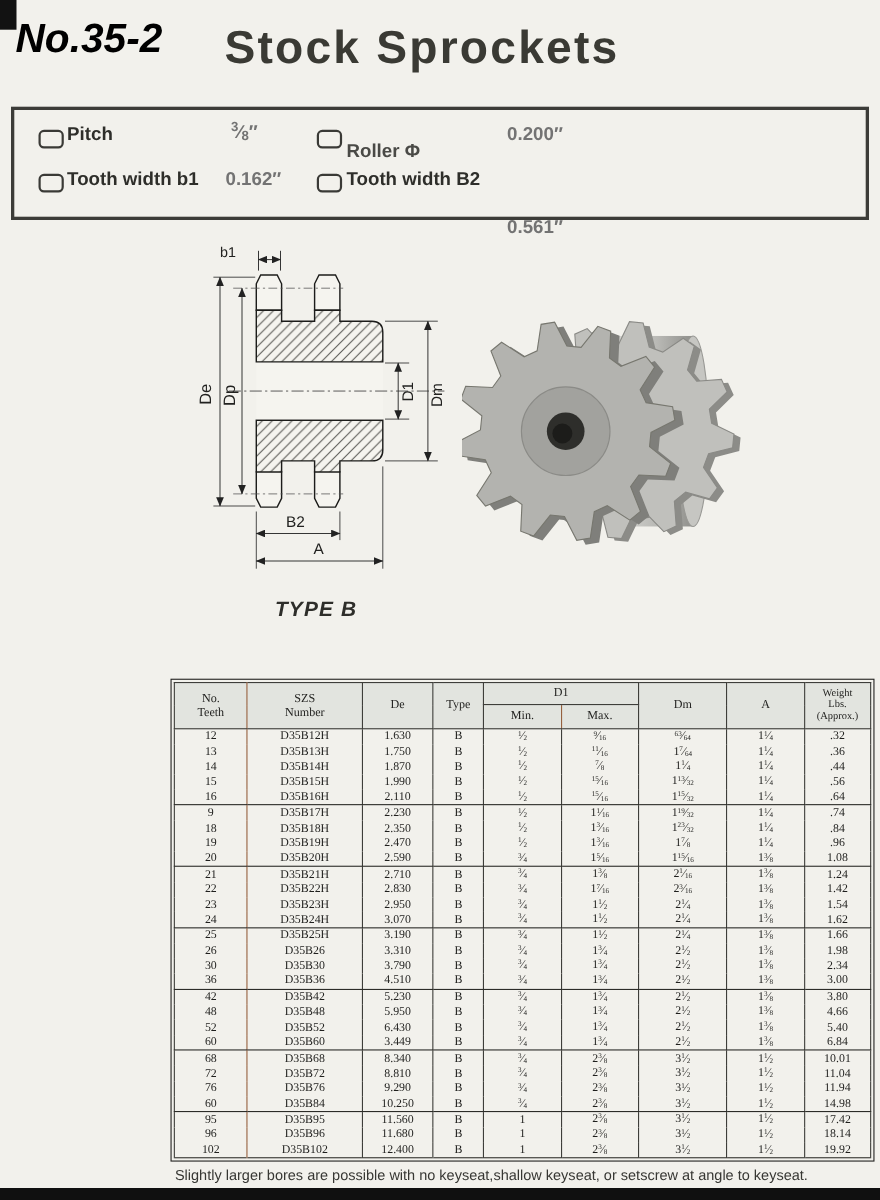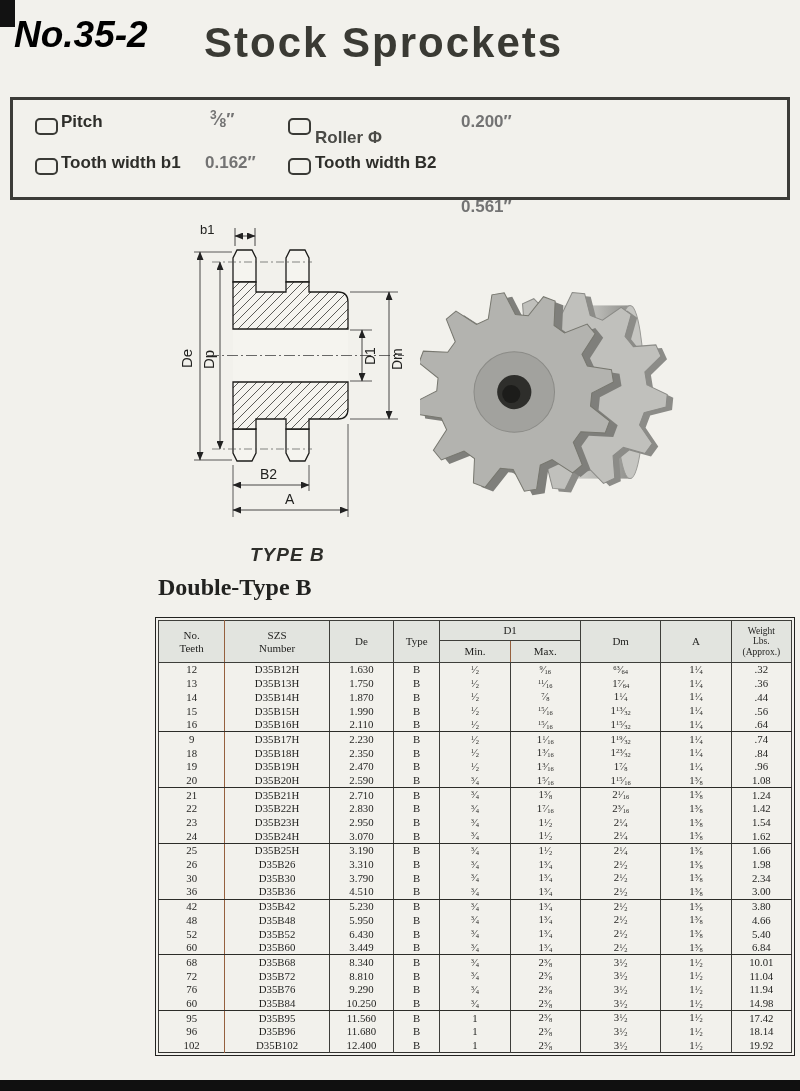--- a/index.html
+++ b/index.html
@@ -150,21 +150,20 @@
   <path d="M229.8,143.9L249.9,153.6L248.7,165.9L227.0,171.4L222.4,183.6L235.0,202.1L227.8,212.1L206.3,206.0L196.1,214.3L197.8,236.6L186.6,241.7L171.0,225.7L158.1,227.8L148.4,247.9L136.1,246.7L130.6,225.0L118.4,220.4L99.9,233.0L89.9,225.8L96.0,204.3L87.7,194.1L65.4,195.8L60.3,184.6L76.3,169.0L74.2,156.1L54.1,146.4L55.3,134.1L77.0,128.6L81.6,116.4L69.0,97.9L76.2,87.9L97.7,94.0L107.9,85.7L106.2,63.4L117.4,58.3L133.0,74.3L145.9,72.2L155.6,52.1L167.9,53.3L173.4,75.0L185.6,79.6L204.1,67.0L214.1,74.2L208.0,95.7L216.3,105.9L238.6,104.2L243.7,115.4L227.7,131.0Z" fill="#8c8c88"></path>
       <path d="M223.8,140.9L243.9,150.6L242.7,162.9L221.0,168.4L216.4,180.6L229.0,199.1L221.8,209.1L200.3,203.0L190.1,211.3L191.8,233.6L180.6,238.7L165.0,222.7L152.1,224.8L142.4,244.9L130.1,243.7L124.6,222.0L112.4,217.4L93.9,230.0L83.9,222.8L90.0,201.3L81.7,191.1L59.4,192.8L54.3,181.6L70.3,166.0L68.2,153.1L48.1,143.4L49.3,131.1L71.0,125.6L75.6,113.4L63.0,94.9L70.2,84.9L91.7,91.0L101.9,82.7L100.2,60.4L111.4,55.3L127.0,71.3L139.9,69.2L149.6,49.1L161.9,50.3L167.4,72.0L179.6,76.6L198.1,64.0L208.1,71.2L202.0,92.7L210.3,102.9L232.6,101.2L237.7,112.4L221.7,128.0Z" fill="#c0c0bc" stroke="#8a8a86" stroke-width="1"></path>
       <path d="M175.7,165.9L194.7,181.0L190.3,192.6L166.1,191.5L158.6,201.9L167.5,224.4L157.9,232.3L137.5,219.2L125.8,224.6L122.2,248.5L110.0,250.5L98.9,229.0L86.1,227.7L71.0,246.7L59.4,242.3L60.5,218.1L50.1,210.6L27.6,219.5L19.7,209.9L32.8,189.5L27.4,177.8L3.5,174.2L1.5,162.0L23.0,150.9L24.3,138.1L5.3,123.0L9.7,111.4L33.9,112.5L41.4,102.1L32.5,79.6L42.1,71.7L62.5,84.8L74.2,79.4L77.8,55.5L90.0,53.5L101.1,75.0L113.9,76.3L129.0,57.3L140.6,61.7L139.5,85.9L149.9,93.4L172.4,84.5L180.3,94.1L167.2,114.5L172.6,126.2L196.5,129.8L198.5,142.0L177.0,153.1Z" fill="#7f7f7b"></path>
       <path d="M167.7,161.9L186.7,177.0L182.3,188.6L158.1,187.5L150.6,197.9L159.5,220.4L149.9,228.3L129.5,215.2L117.8,220.6L114.2,244.5L102.0,246.5L90.9,225.0L78.1,223.7L63.0,242.7L51.4,238.3L52.5,214.1L42.1,206.6L19.6,215.5L11.7,205.9L24.8,185.5L19.4,173.8L-4.5,170.2L-6.5,158.0L15.0,146.9L16.3,134.1L-2.7,119.0L1.7,107.4L25.9,108.5L33.4,98.1L24.5,75.6L34.1,67.7L54.5,80.8L66.2,75.4L69.8,51.5L82.0,49.5L93.1,71.0L105.9,72.3L121.0,53.3L132.6,57.7L131.5,81.9L141.9,89.4L164.4,80.5L172.3,90.1L159.2,110.5L164.6,122.2L188.5,125.8L190.5,138.0L169.0,149.1Z" fill="#b3b3af" stroke="#77776f" stroke-width="1"></path>
       <circle cx="92" cy="148" r="40" fill="#a2a29e" stroke="#8b8b87"></circle>
       <circle cx="92" cy="148" r="17" fill="#2e2e2b"></circle>
       <circle cx="89" cy="150" r="9" fill="#1c1c1a"></circle>
     </svg>
 
   <div class="typeb">TYPE B</div>
-  <div class="tbl-title">Double-Type B</div>
 
   <div class="tbl-wrap">
     <table>
       <colgroup>
         <col style="width:66px">
           <col style="width:104px">
           <col style="width:64px">
           <col style="width:46px">
         <col style="width:70px">
           <col style="width:70px">
@@ -498,15 +497,16 @@
             <td>1</td>
             <td>2<span class="fr"><sup>3</sup>⁄<sub>8</sub></span></td>
             <td>3<span class="fr"><sup>1</sup>⁄<sub>2</sub></span></td>
             <td>1<span class="fr"><sup>1</sup>⁄<sub>2</sub></span></td>
             <td>19.92</td>
           </tr>
         </tbody>
     </table>
   </div>
 
+  <div class="note" style="top:1061px;">Slightly larger bores are possible with no keyseat,shallow keyseat, or setscrew at angle to keyseat.</div>
 
   <div class="bottom-bar"></div>
 </div>
 
 </body></html>

